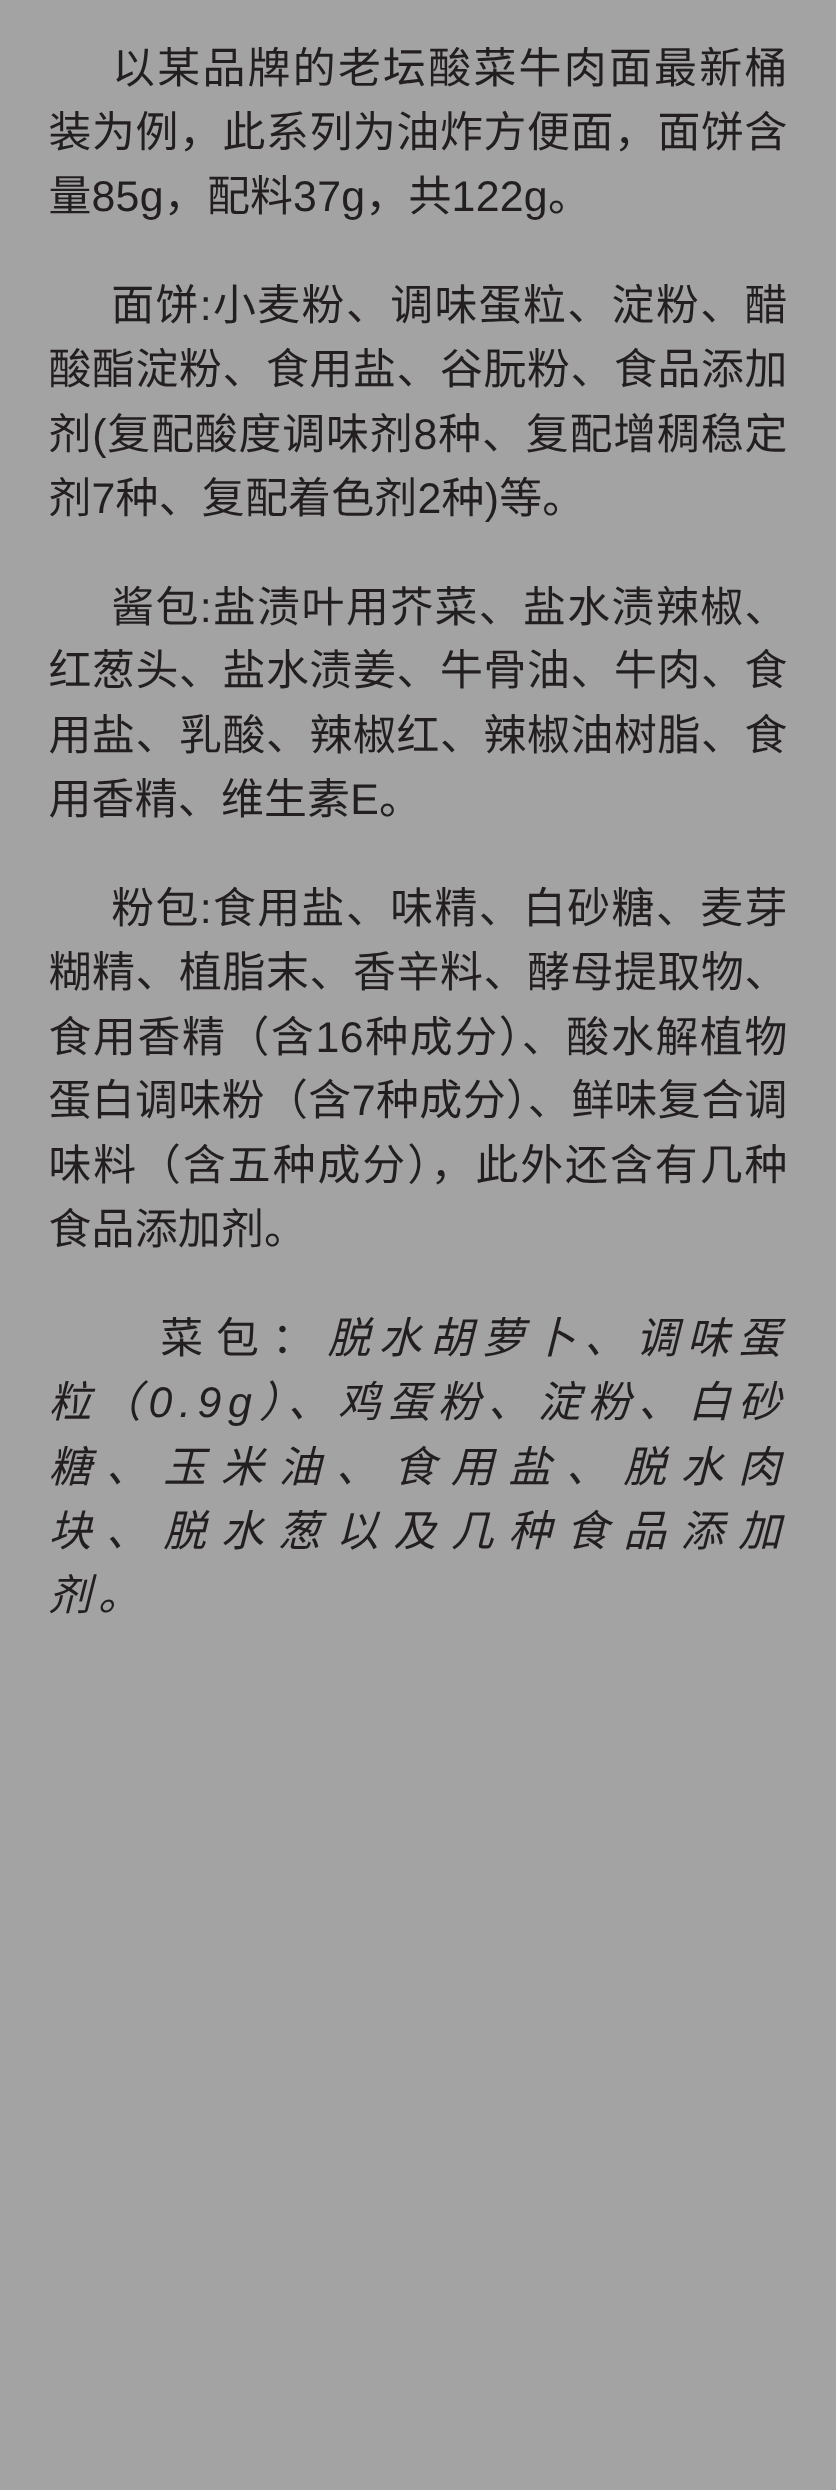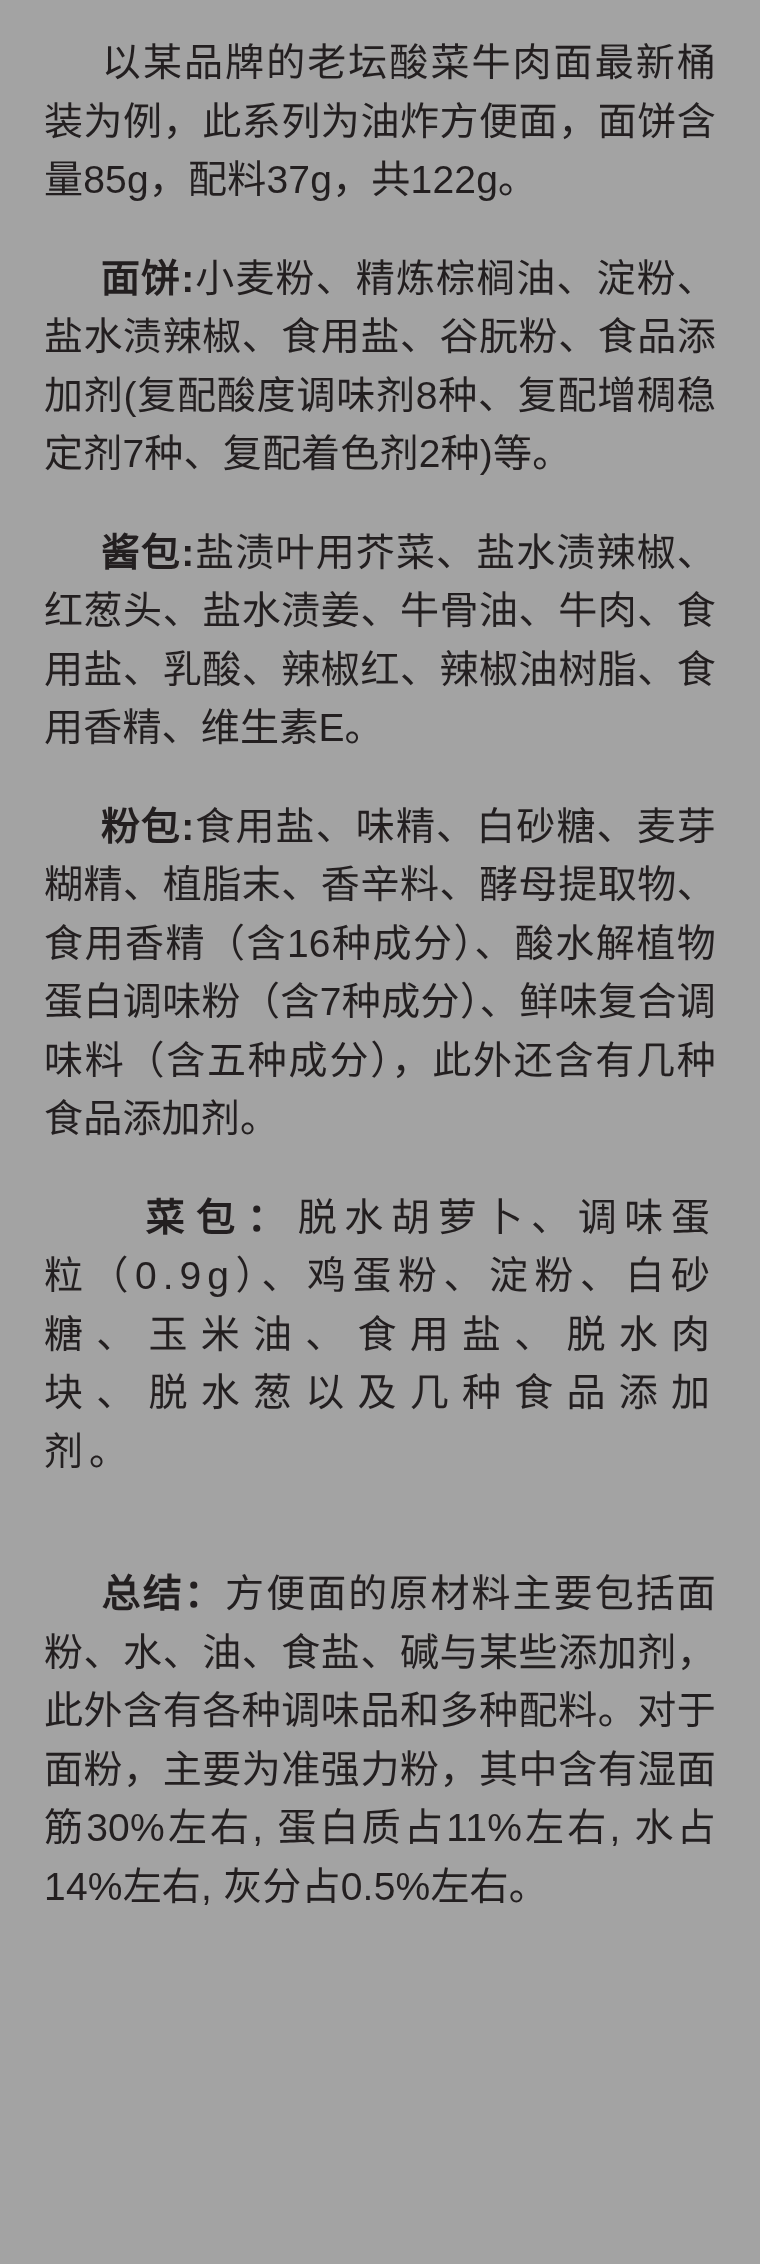--- a/index.html
+++ b/index.html
@@ -26,46 +26,46 @@
     text-align: justify;
     text-justify: inter-ideograph;
     margin: 0 0 40px 0;
     letter-spacing: 0.2px;
   }
   .para .indent {
     display: inline-block;
     width: 56px;
   }
   .para .lead {
-    font-weight: bold;
+    font-weight: normal;
   }
   .para.spaced-title .lead {
     letter-spacing: 10px;
     margin-left: 44px;
   }
   .gap-big {
     height: 44px;
   }
   .tracking-wide {
     letter-spacing: 6px;
+    font-style: italic;
   }
 </style>
 </head>
 <body>
 
 <div class="page">
 
   <p class="para"><span class="indent"></span><span>以某品牌的老坛酸菜牛肉面最新桶装为例，此系列为油炸方便面，面饼含量85g，配料37g，共122g。</span></p>
 
-  <p class="para"><span class="indent"></span><span class="lead">面饼:</span><span>小麦粉、精炼棕榈油、淀粉、盐水渍辣椒、食用盐、谷朊粉、食品添加剂(复配酸度调味剂8种、复配增稠稳定剂7种、复配着色剂2种)等。</span></p>
+  <p class="para"><span class="indent"></span><span class="lead">面饼:</span><span>小麦粉、调味蛋粒、淀粉、醋酸酯淀粉、食用盐、谷朊粉、食品添加剂(复配酸度调味剂8种、复配增稠稳定剂7种、复配着色剂2种)等。</span></p>
 
   <p class="para"><span class="indent"></span><span class="lead">酱包:</span><span>盐渍叶用芥菜、盐水渍辣椒、红葱头、盐水渍姜、牛骨油、牛肉、食用盐、乳酸、辣椒红、辣椒油树脂、食用香精、维生素E。</span></p>
 
   <p class="para"><span class="indent"></span><span class="lead">粉包:</span><span>食用盐、味精、白砂糖、麦芽糊精、植脂末、香辛料、酵母提取物、食用香精（含16种成分）、酸水解植物蛋白调味粉（含7种成分）、鲜味复合调味料（含五种成分），此外还含有几种食品添加剂。</span></p>
 
   <p class="para spaced-title"><span class="indent"></span><span class="lead">菜包：</span><span class="tracking-wide">脱水胡萝卜、调味蛋粒（0.9g）、鸡蛋粉、淀粉、白砂糖、玉米油、食用盐、脱水肉块、脱水葱以及几种食品添加剂。</span></p>
 
   <div class="gap-big"></div>
 
 
-  <p class="para"><span class="indent"></span><span class="lead">总结：</span><span>方便面的原材料主要包括面粉、水、油、食盐、碱与某些添加剂，此外含有各种调味品和多种配料。对于面粉，主要为准强力粉，其中含有湿面筋30%左右, 蛋白质占11%左右, 水占14%左右, 灰分占0.5%左右。</span></p>
 
 </div>
 
 </body></html>

